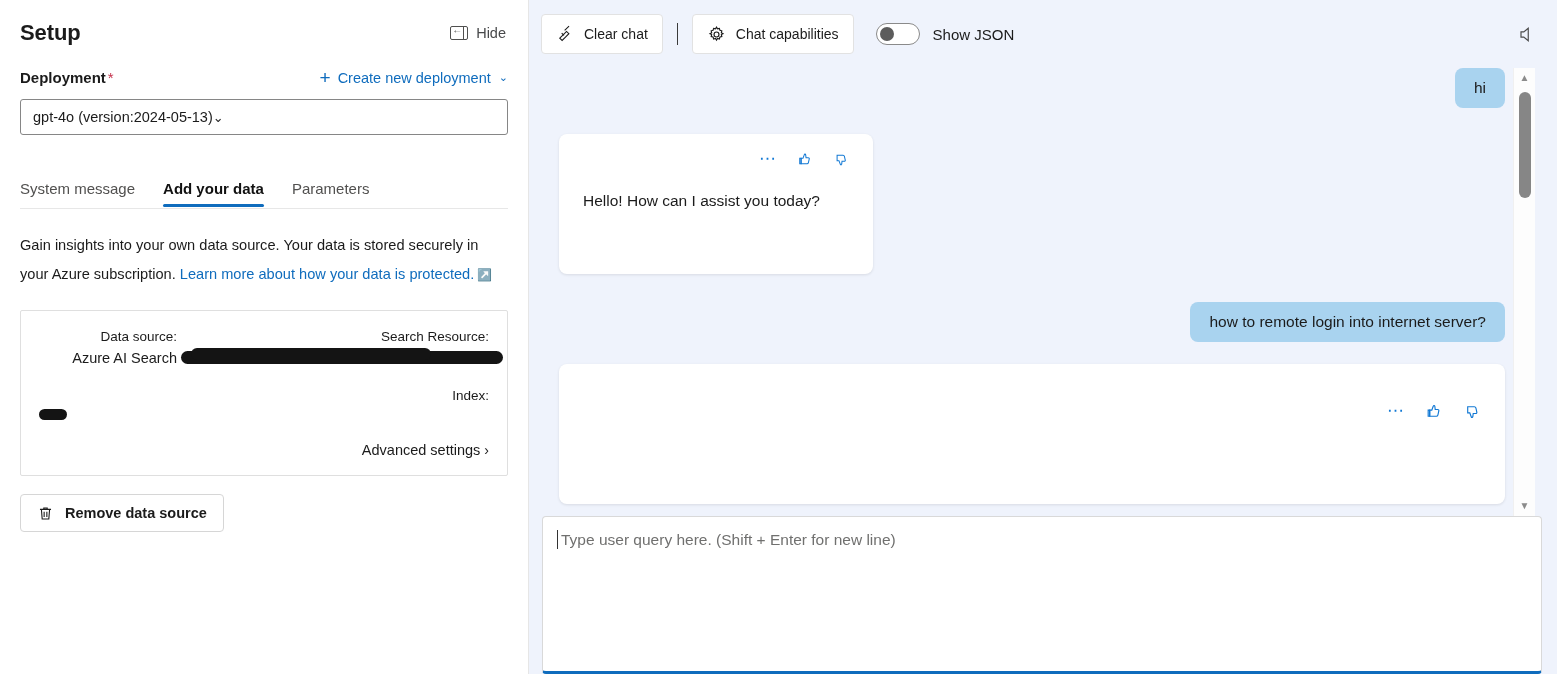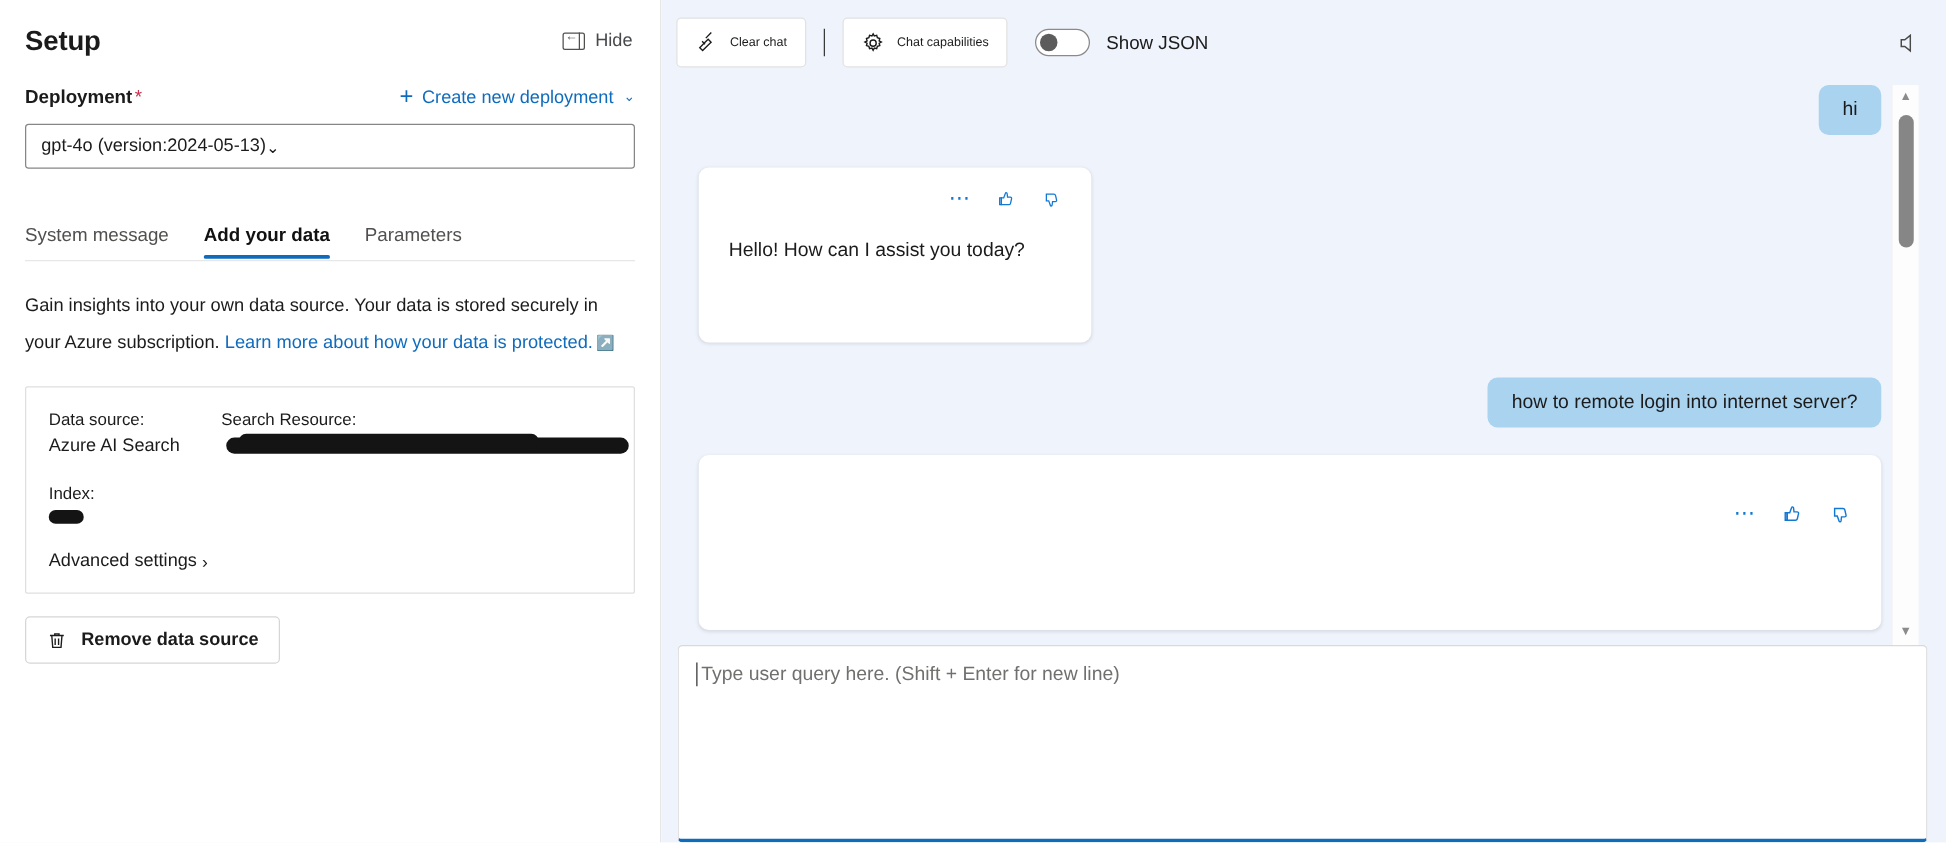--- a/index.html
+++ b/index.html
@@ -86,20 +86,21 @@
   .desc {
     margin-top: 22px; font-size: 14.6px; line-height: 29px; color: #1b1b1b;
   }
   .desc a { color: #0f6cbd; text-decoration: none; }
   .ext-link-icon { font-size: 12px; color: #0f6cbd; margin-left: 3px; }
 
   .ds-card {
     margin-top: 20px; border: 1px solid #dfdfdf; border-radius: 2px;
     padding: 18px 18px 16px 18px; background: #fff;
     position: relative;
+    text-align: right;
   }
   .ds-grid { display: flex; }
   .ds-col-a { width: 138px; }
   .ds-col-b { flex: 1; position: relative; }
   .ds-key { font-size: 13.5px; color: #1b1b1b; margin-bottom: 6px; }
   .ds-val { font-size: 14.5px; color: #1b1b1b; }
   .redact-long {
     position: absolute; left: 4px; top: 22px; width: 322px; height: 13px;
     background: #141414; border-radius: 7px;
   }
@@ -133,21 +134,21 @@
     display: flex; flex-direction: column; position: relative;
   }
   .chat-toolbar {
     height: 68px; display: flex; align-items: center; gap: 0;
     padding: 0 14px 0 12px; flex-shrink: 0;
   }
   .tool-btn {
     height: 40px; padding: 16px 14px; background: #fff;
     border: 1px solid #e2e2e2; border-radius: 4px;
     display: inline-flex; align-items: center; gap: 10px;
-    font-family: inherit; font-size: 10px; color: #1b1b1b; cursor: pointer;
+    font-family: inherit; font-size: 14px; color: #1b1b1b; cursor: pointer;
   }
   .tool-sep {
     width: 1px; height: 22px; background: #3a3a3a; margin: 0 14px;
   }
   .toggle-wrap { display: flex; align-items: center; gap: 13px; margin-left: 22px; }
   .toggle {
     width: 44px; height: 22px; border-radius: 11px;
     border: 1px solid #8a8a8a; background: #fff;
     position: relative; cursor: pointer;
   }

